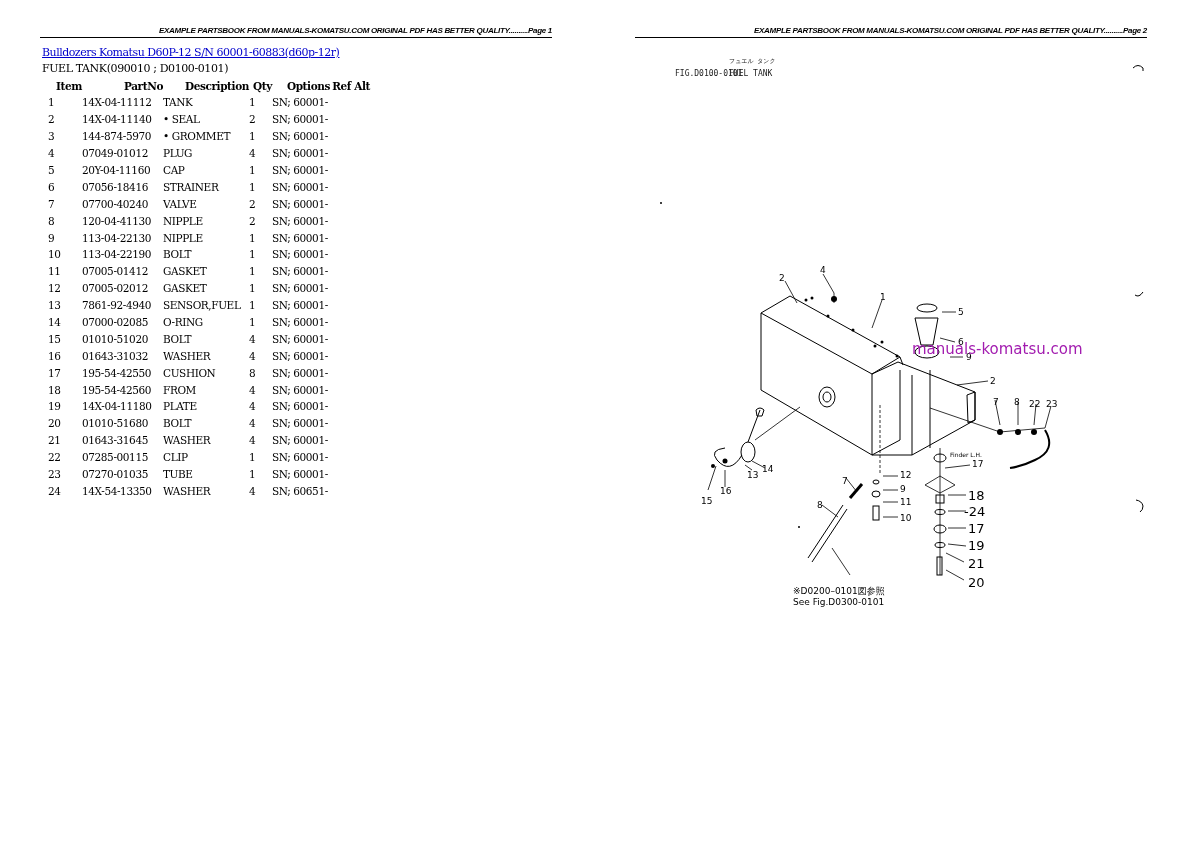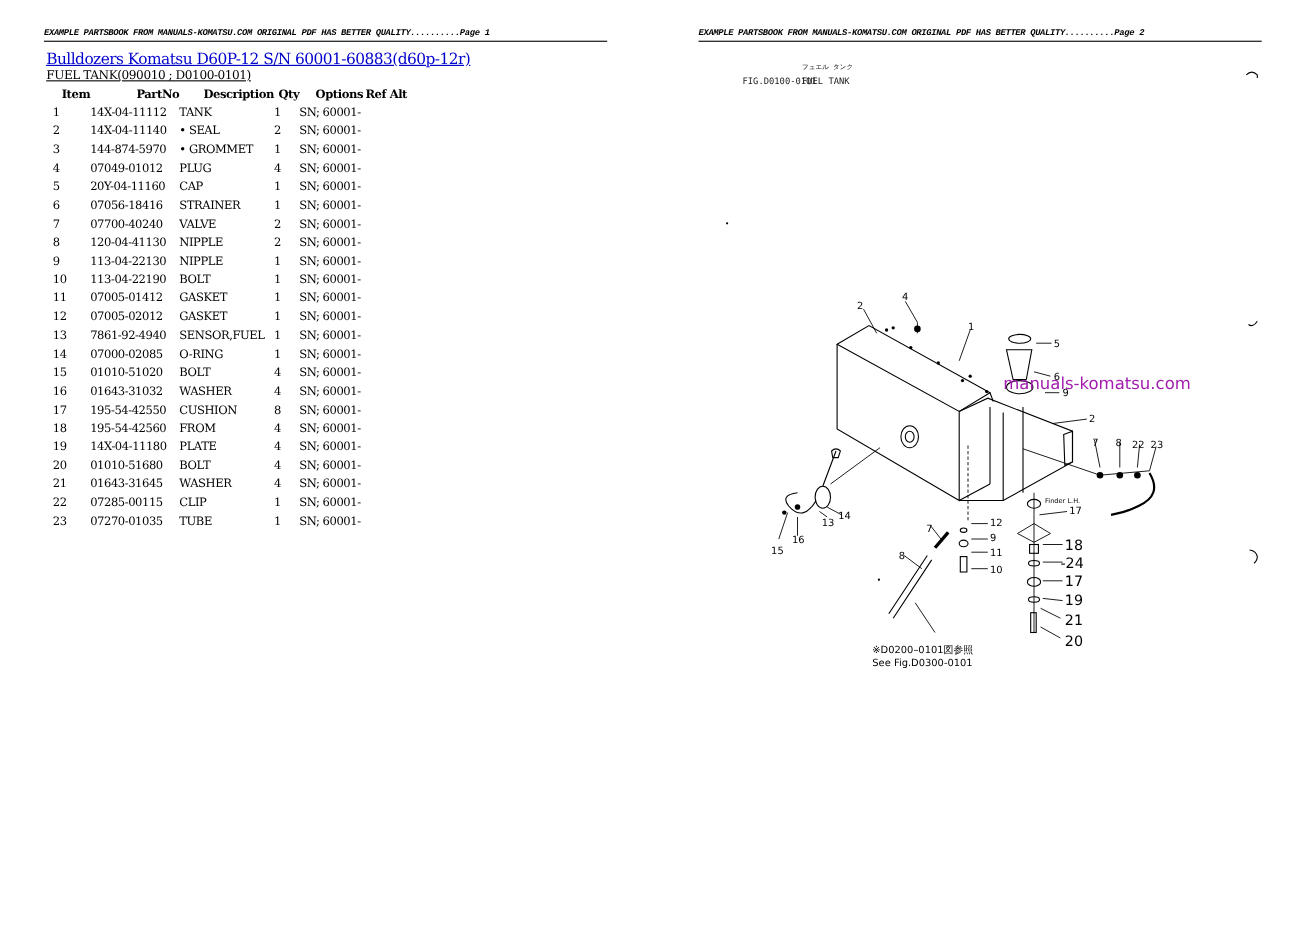--- a/index.html
+++ b/index.html
@@ -1,24 +1,24 @@
 <!DOCTYPE html>
 <html><head>
 <meta charset="utf-8">
 <style>
   html,body{margin:0;padding:0;background:#ffffff;}
   body{width:1190px;height:842px;position:relative;overflow:hidden;font-family:"DejaVu Serif","Liberation Serif",serif;color:#000;}
   .page{position:absolute;top:0;height:842px;}
   .page-left{left:0;width:595px;}
   .page-right{left:595px;width:595px;}
-  .hdr{position:absolute;top:26px;font-family:Liberation Mono, monospace;font-weight:bold;font-style:italic;font-size:8px;letter-spacing:-0.3px;white-space:nowrap;text-align:left;}
+  .hdr{position:absolute;top:26px;font-family:Liberation Sans, sans-serif;font-weight:bold;font-style:italic;font-size:8px;letter-spacing:-0.3px;white-space:nowrap;text-align:right;}
   .hdr-line{position:absolute;height:1px;background:#000;}
-  .title-link{position:absolute;left:42px;top:46px;font-size:14px;color:#0000cc;text-decoration:underline;white-space:nowrap;font-family:"DejaVu Serif",serif;letter-spacing:-0.5px;}
+  .title-link{position:absolute;left:42px;top:46px;font-size:11px;color:#0000cc;text-decoration:underline;white-space:nowrap;font-family:"DejaVu Serif",serif;letter-spacing:-0.5px;}
   .title-link a{color:#0000cc;text-decoration:underline;}
-  .subtitle{position:absolute;left:42px;top:62px;font-size:11px;white-space:nowrap;letter-spacing:-0.4px;text-decoration:underline;}
+  .subtitle{position:absolute;left:42px;top:62px;font-size:11px;white-space:nowrap;letter-spacing:-0.4px;}
   table.parts{position:absolute;left:44px;top:77px;border-collapse:collapse;font-size:10.5px;letter-spacing:-0.4px;}
   table.parts th{font-weight:bold;text-align:right;padding:0;height:17px;white-space:nowrap;}
   table.parts td{padding:0;height:16.9px;white-space:nowrap;vertical-align:middle;}
   .c-item{width:34px;padding-left:4px !important;}
   .c-part{width:75px;}
   .c-desc{width:80px;}
   .c-qty{width:23px;}
   .c-opt{width:58px;}
   .c-ref{width:40px;}
   .fig-label{position:absolute;font-family:"DejaVu Sans Mono",monospace;font-size:8px;color:#222;white-space:nowrap;}
@@ -226,20 +226,28 @@
           <td class="c-qty">1</td>
           <td class="c-opt">SN; 60001-</td>
           <td class="c-ref"></td>
         </tr>
         <tr>
           <td class="c-item">23</td>
           <td class="c-part">07270-01035</td>
           <td class="c-desc">TUBE</td>
           <td class="c-qty">1</td>
           <td class="c-opt">SN; 60001-</td>
+          <td class="c-ref"></td>
+        </tr>
+        <tr>
+          <td class="c-item">24</td>
+          <td class="c-part">14X-54-13350</td>
+          <td class="c-desc">WASHER</td>
+          <td class="c-qty">4</td>
+          <td class="c-opt">SN; 60651-</td>
           <td class="c-ref"></td>
         </tr>
       </tbody>
   </table>
 </div>
 
 <div class="page page-right">
   <div class="hdr" style="left:40px;width:512px;">EXAMPLE PARTSBOOK FROM MANUALS-KOMATSU.COM ORIGINAL PDF HAS BETTER QUALITY..........Page 2</div>
   <div class="hdr-line" style="left:40px;top:37px;width:512px;"></div>
 </div>

